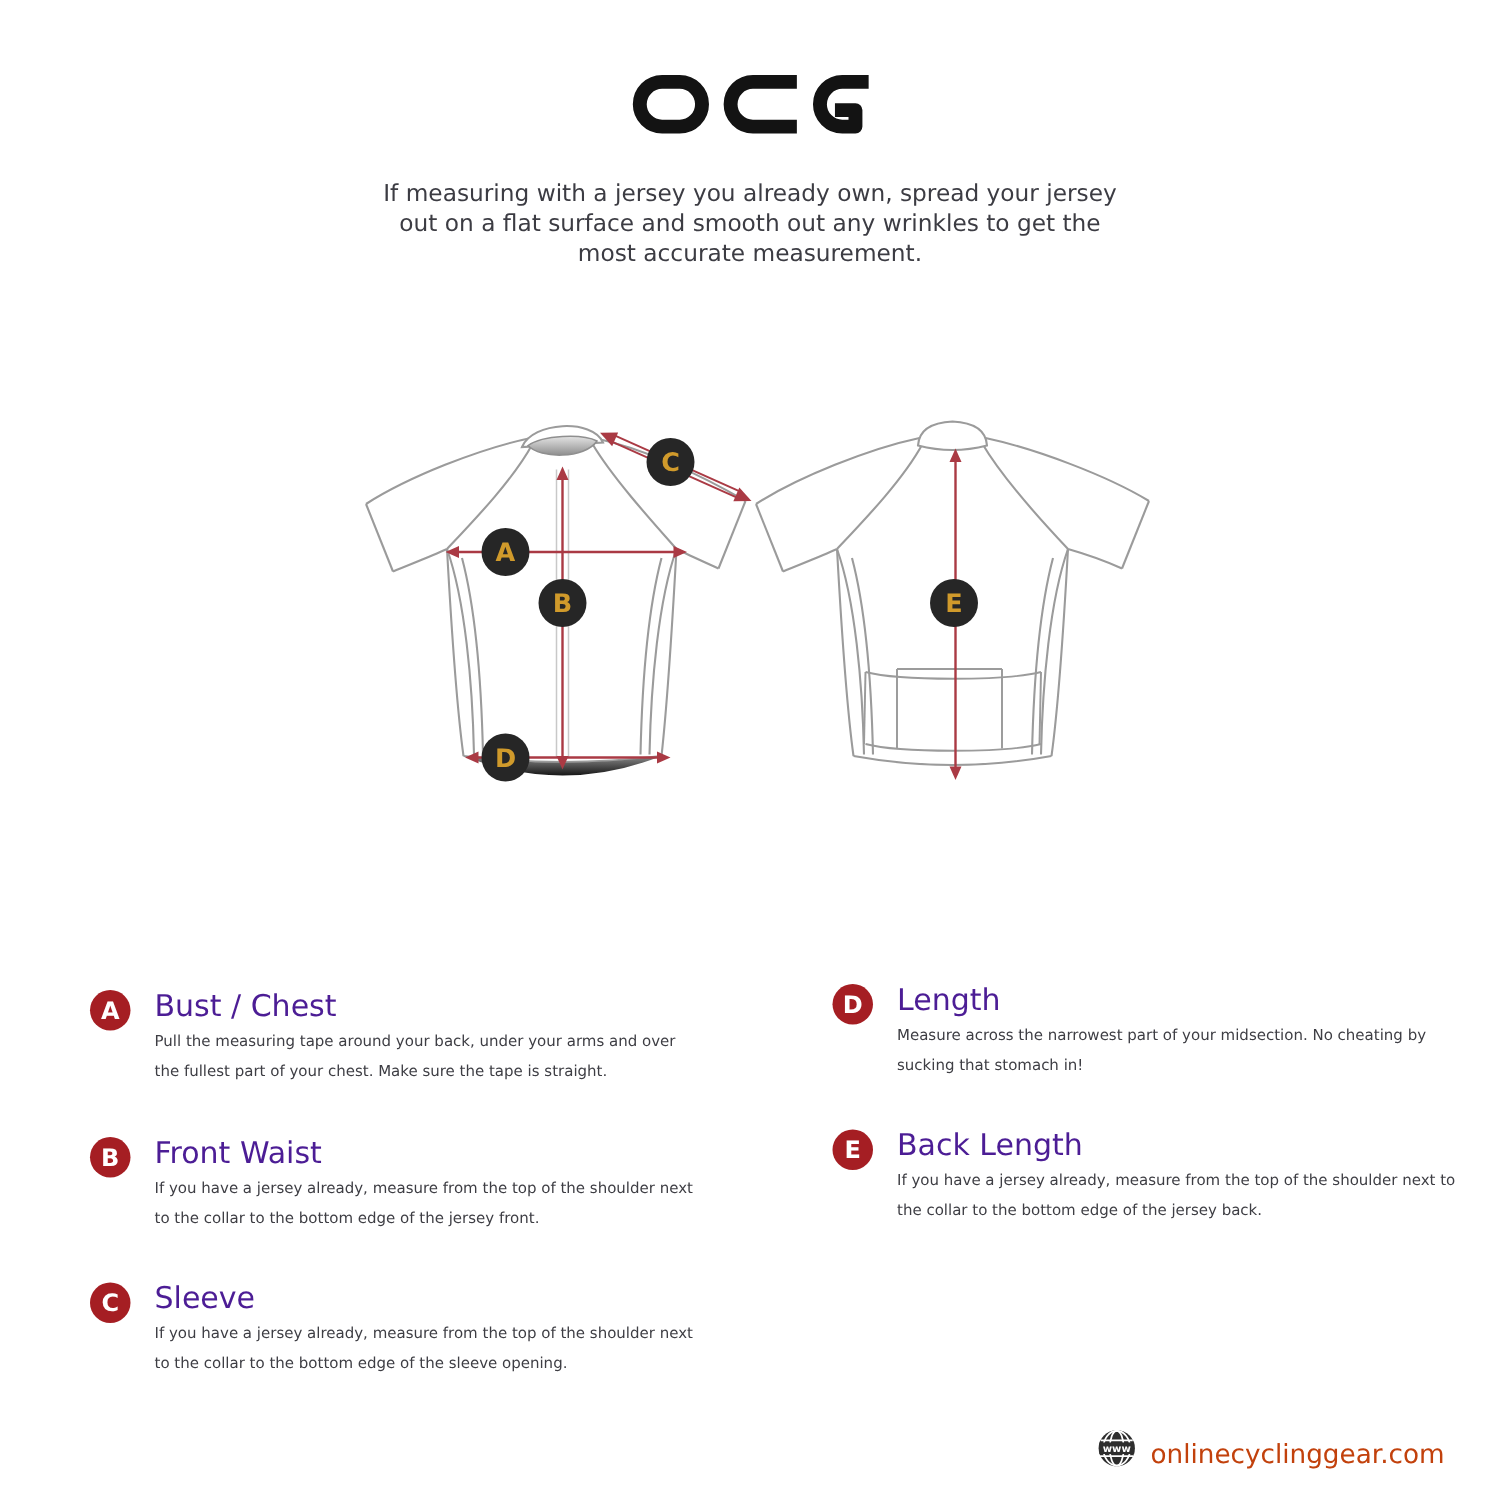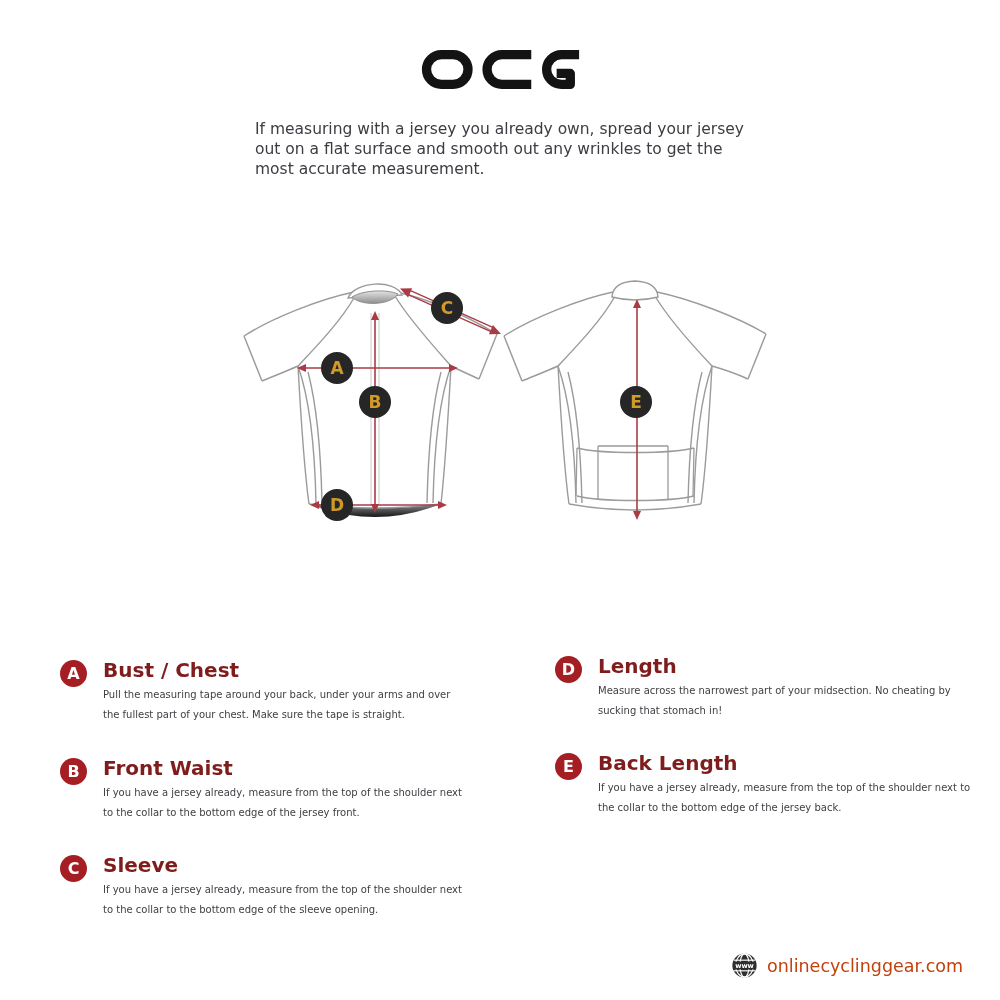--- a/index.html
+++ b/index.html
@@ -4,43 +4,43 @@
 <style>
   html,body{margin:0;padding:0;}
   body{
     width:1000px;height:1000px;position:relative;background:#ffffff;
     font-family:"DejaVu Sans","Liberation Sans",sans-serif;color:#3e3e44;
     overflow:hidden;
   }
   .logo{position:absolute;left:417px;top:45px;width:166px;height:49px;}
   .intro{
     position:absolute;left:255px;top:119px;width:490px;
-    font-size:15.5px;line-height:20px;color:#3c3c43;
+    font-size:15.5px;line-height:20px;text-align:center;color:#3c3c43;
   }
   .diagram{position:absolute;left:225px;top:255px;width:570px;height:300px;}
   .section{position:absolute;}
   .badge{
     position:absolute;left:0;top:2px;width:27px;height:27px;border-radius:50%;
     background:#a51e23;color:#ffffff;font-weight:bold;font-size:16px;
     display:flex;align-items:center;justify-content:center;
   }
   .section .content{margin-left:43px;}
   .section-title{
-    font-size:20px;font-weight:bold;color:#7f1d1d;line-height:24px;margin-bottom:3px;
+    font-size:20px;font-weight:normal;color:#4c1d95;line-height:24px;margin-bottom:3px;
   }
   .section-desc{font-size:10px;line-height:20px;color:#3e3e44;}
   .col-left .content{width:362px;}
   .col-right .content{width:374px;}
   #section-a{left:60px;top:658px;}
   #section-b{left:60px;top:756px;}
   #section-c{left:60px;top:853px;}
   #section-d{left:555px;top:654px;}
   #section-e{left:555px;top:751px;}
   .footer{
-    position:absolute;left:730px;top:951px;display:flex;align-items:center;gap:8px;
+    position:absolute;left:730px;top:951px;display:flex;align-items:flex-end;gap:8px;
   }
   .footer-site{font-size:17.5px;color:#c2410c;text-decoration:none;}
   .globe{width:29px;height:29px;}
   .jersey-badge-letter{
     font-family:"DejaVu Sans","Liberation Sans",sans-serif;
     font-size:17px;font-weight:bold;fill:#d09a2b;text-anchor:middle;
   }
 </style>
 </head>
 <body>

